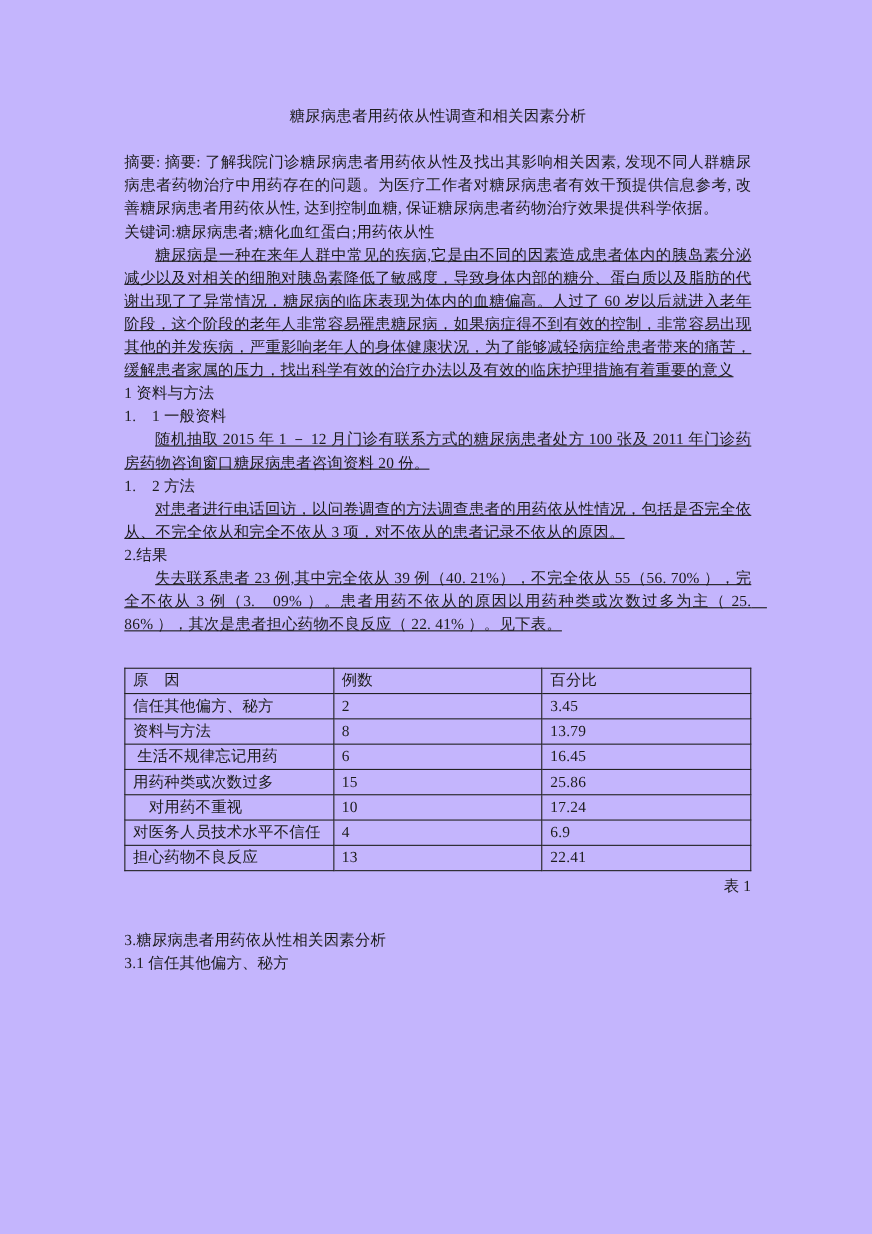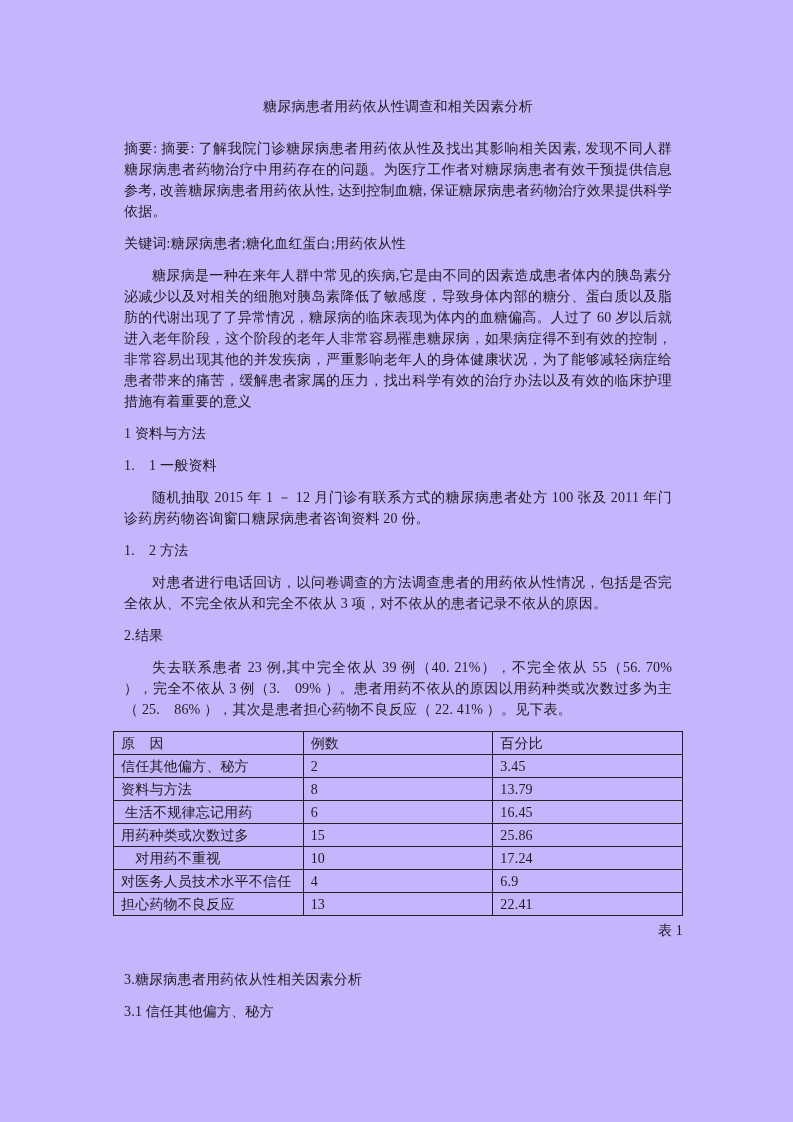--- a/index.html
+++ b/index.html
@@ -10,30 +10,30 @@
     background: #c4b5fd;
     box-sizing: border-box;
     padding: 96px 110px 0 113px;
     font-family: "Liberation Serif", "DejaVu Serif", serif;
     font-size: 14px;
     line-height: 21px;
     color: #1c1c1c;
     letter-spacing: 0.2px;
     overflow: hidden;
   }
-  .page p { margin: 11px; text-align: justify; }
+  .page p { margin: 0; text-align: justify; }
   .doc-title { text-align: center; margin: 0 0 21px 0; }
-  .indent { text-indent: 2em; }
+  .indent { text-indent: 2em; text-decoration: underline; }
   .gap-top { margin-top: 21px; }
   .gap-small { margin-top: 7px; }
   table.reasons {
     width: 100%;
     border-collapse: collapse;
     table-layout: fixed;
-    margin-top: 11px;
+    margin-top: 28px;
   }
   table.reasons td {
     border: 1px solid #222222;
     height: 22px;
     padding: 0 7px;
     white-space: pre-wrap;
     font-size: 14px;
     line-height: 21px;
     vertical-align: middle;
     overflow: hidden;

